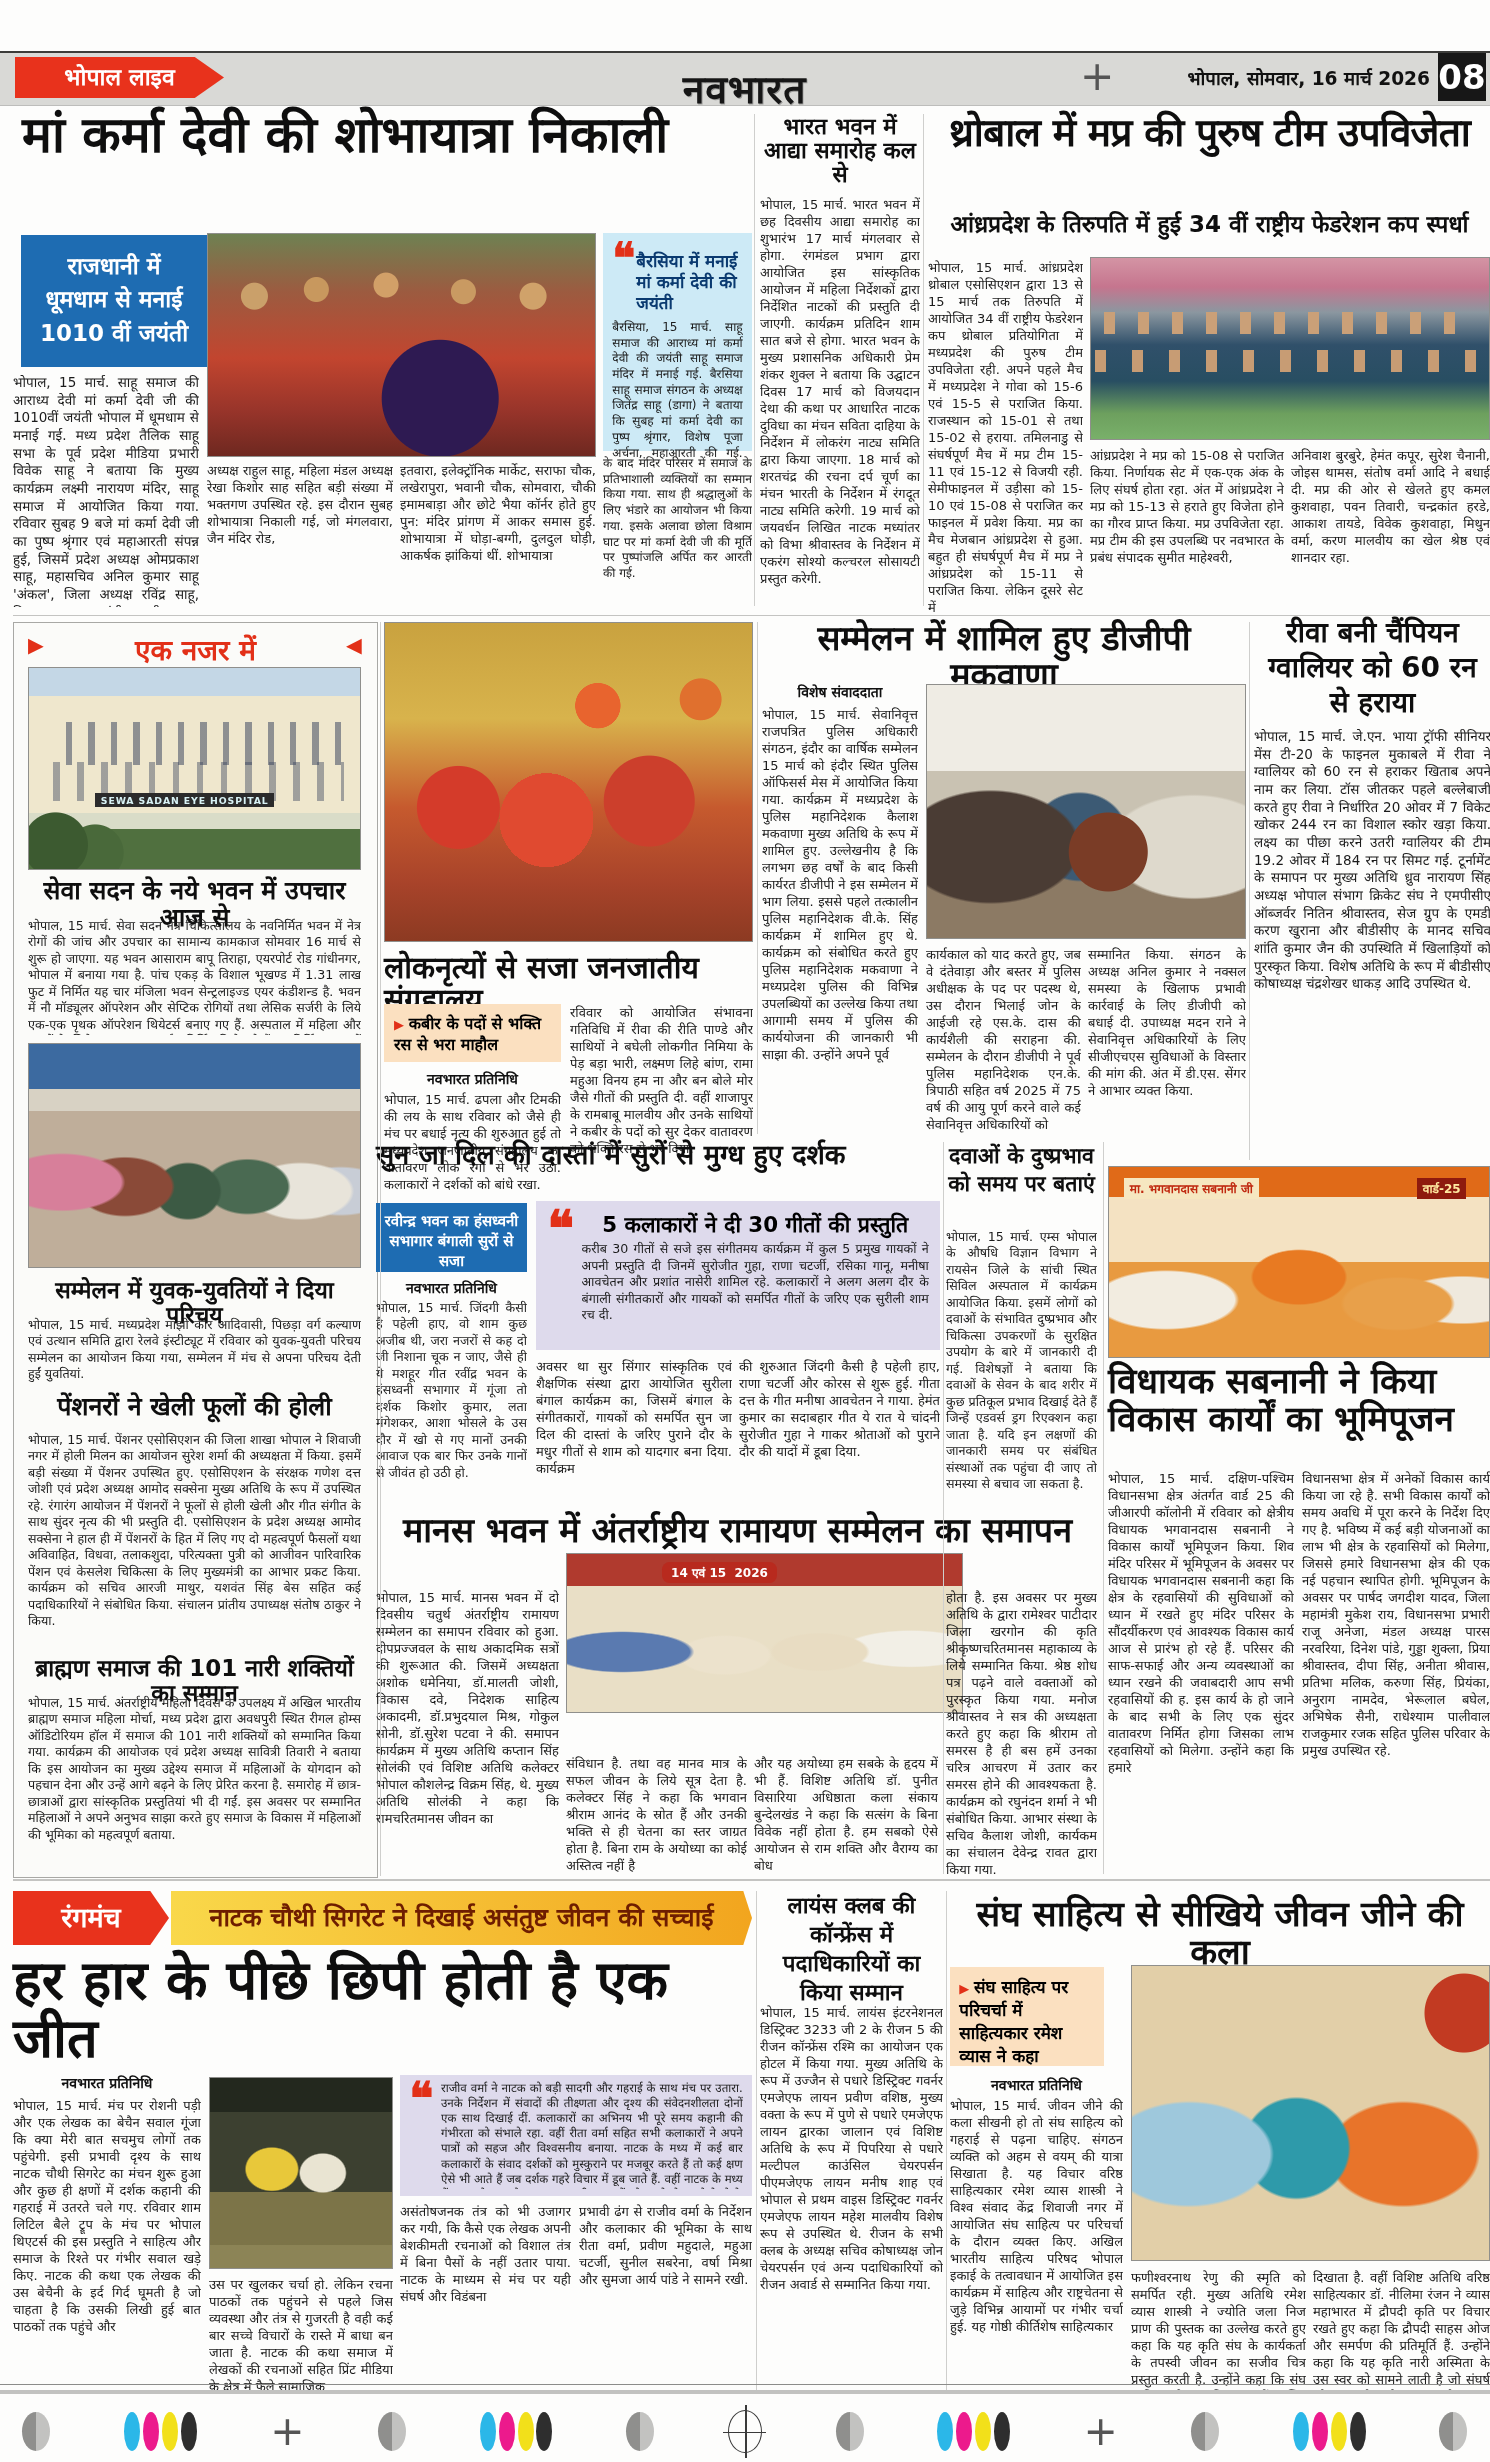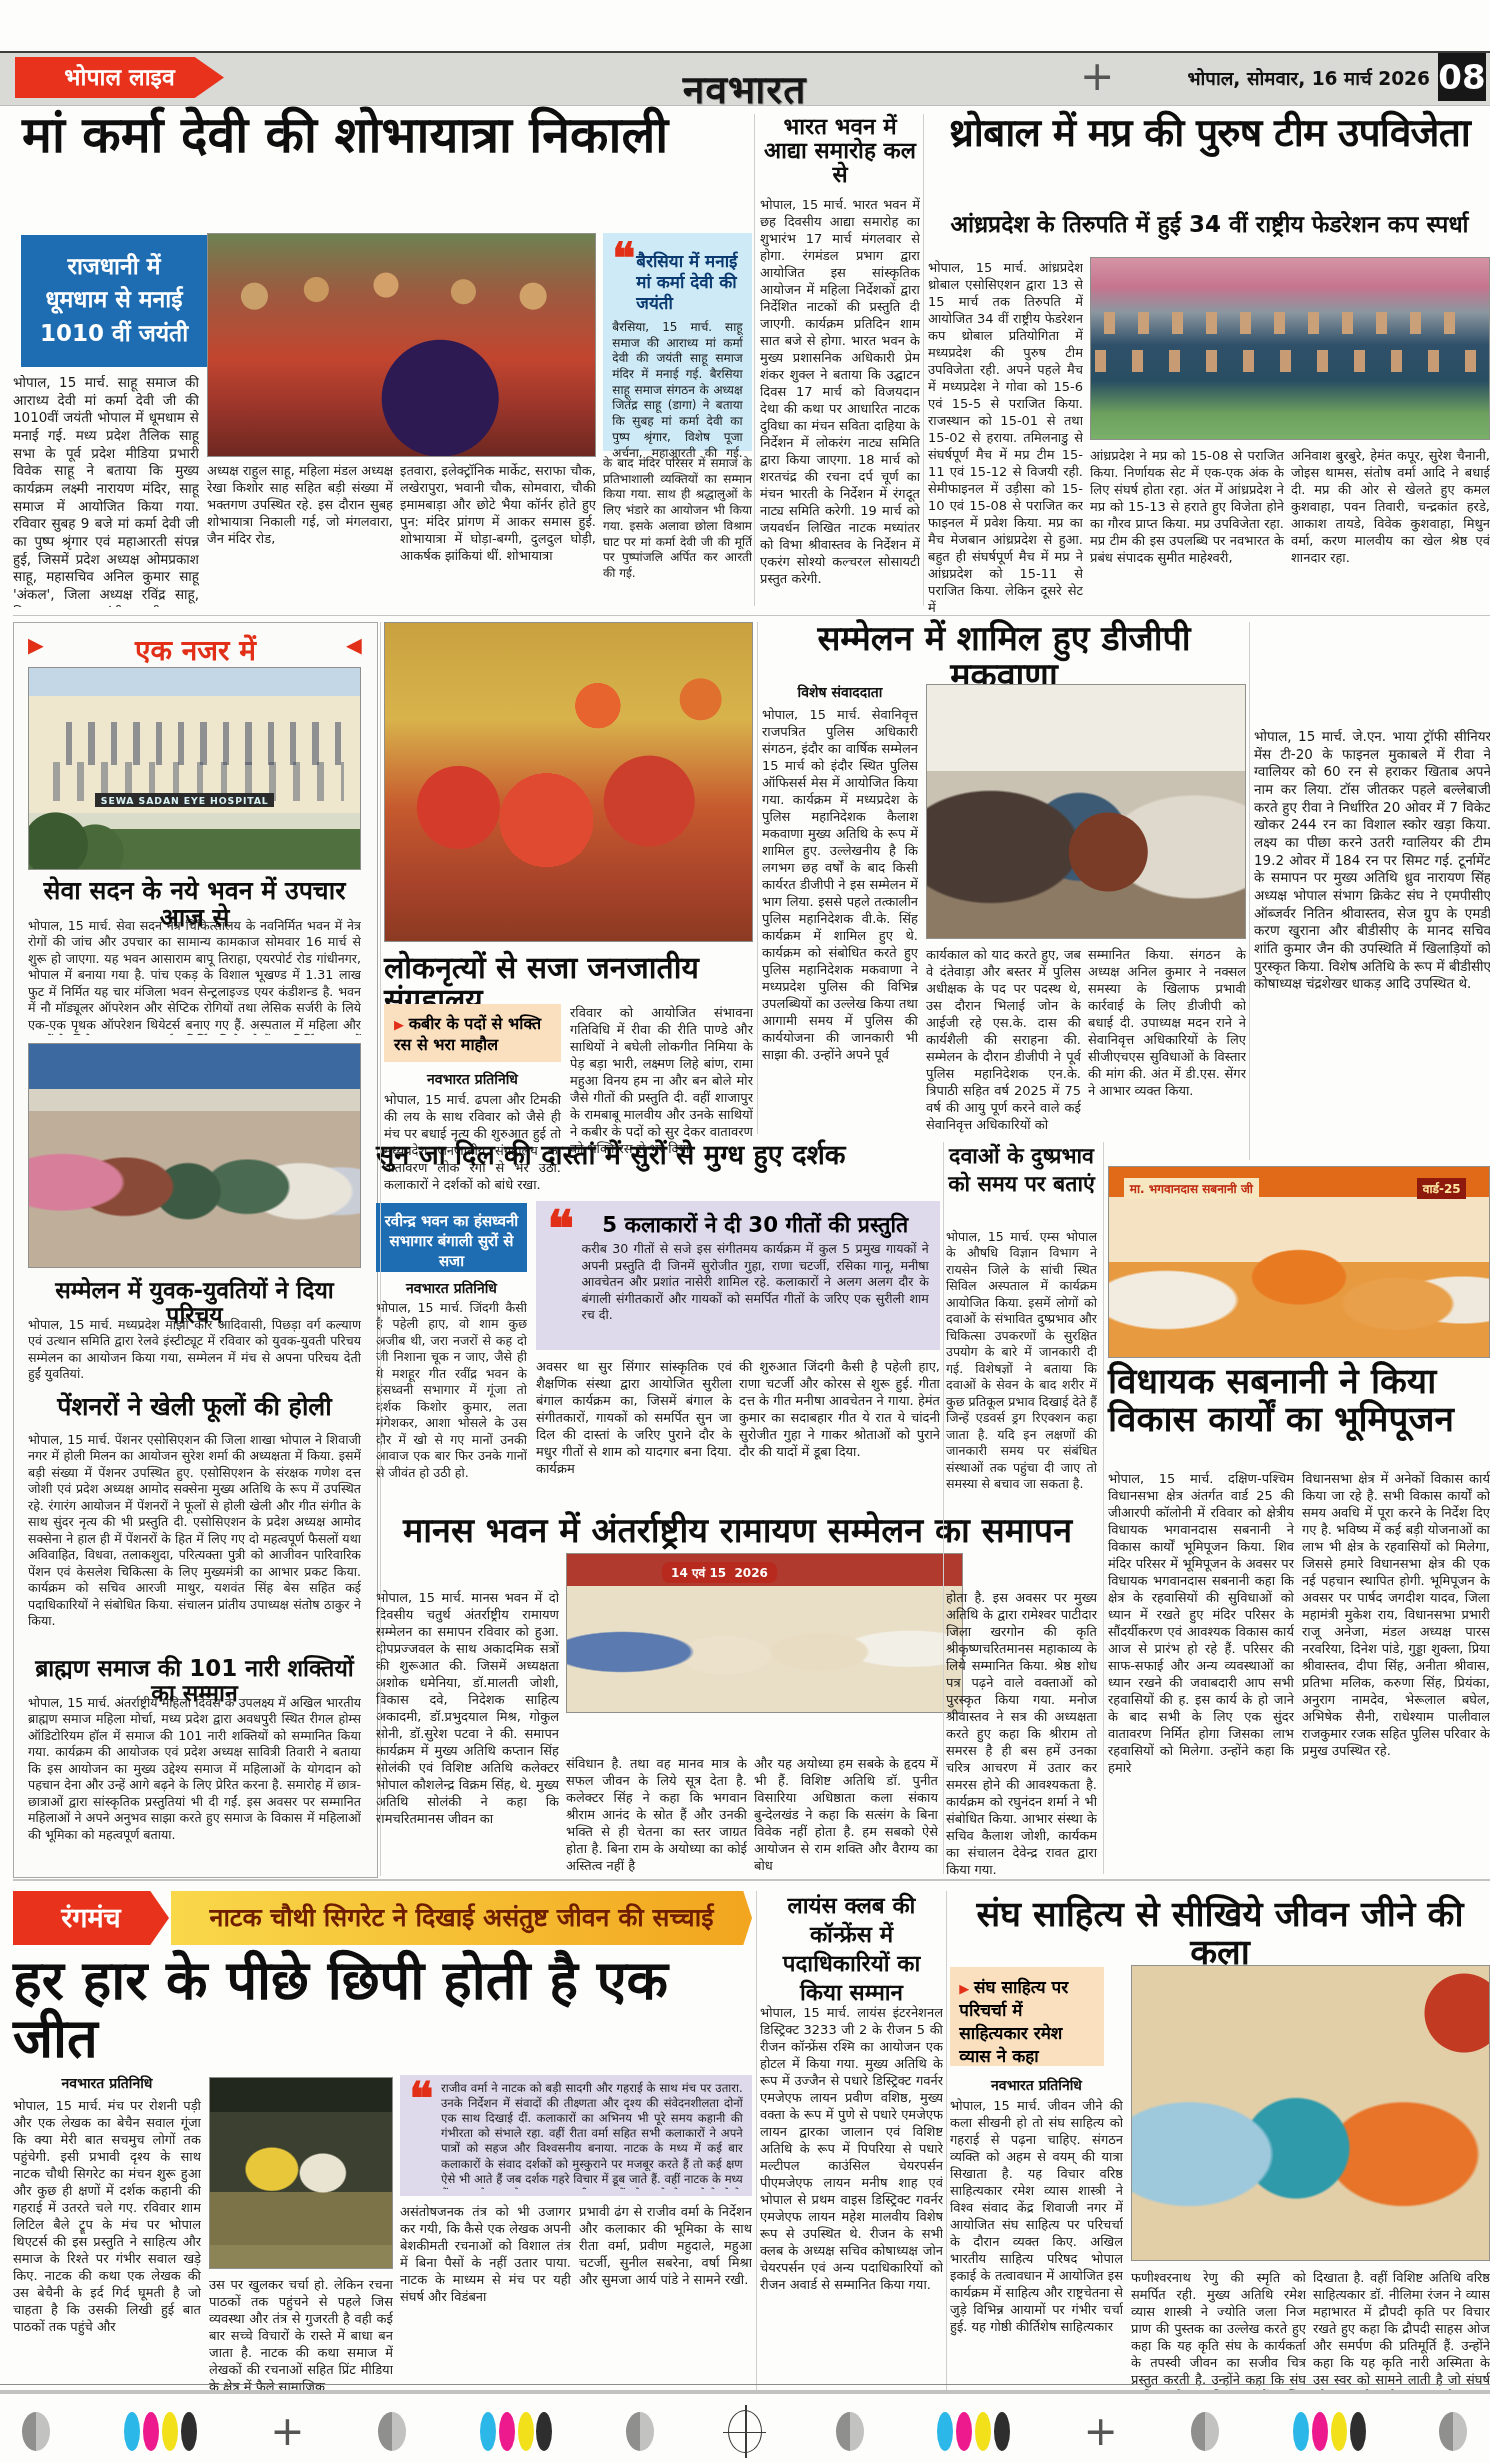--- a/index.html
+++ b/index.html
@@ -183,20 +183,21 @@
   <div class="abs bt" style="left:384px;top:1091px;width:177px;height:110px;">भोपाल, 15 मार्च. ढपला और टिमकी की लय के साथ रविवार को जैसे ही मंच पर बधाई नृत्य की शुरुआत हुई तो मध्यप्रदेश जनजातीय संग्रहालय का वातावरण लोक रंगों से भर उठा. कलाकारों ने दर्शकों को बांधे रखा.</div>
   <div class="abs bt" style="left:570px;top:1004px;width:183px;height:197px;">रविवार को आयोजित संभावना गतिविधि में रीवा की रीति पाण्डे और साथियों ने बघेली लोकगीत निमिया के पेड़ बड़ा भारी, लक्ष्मण लिहे बांण, रामा महुआ विनय हम ना और बन बोले मोर जैसे गीतों की प्रस्तुति दी. वहीं शाजापुर के रामबाबू मालवीय और उनके साथियों ने कबीर के पदों को सुर देकर वातावरण को भक्ति रस से भर दिया.</div>
 
   <div class="abs hl center" style="left:762px;top:620px;width:484px;height:54px;font-size:34px;">सम्मेलन में शामिल हुए डीजीपी मकवाणा</div>
   <div class="abs byline" style="left:762px;top:682px;width:156px;">विशेष संवाददाता</div>
   <div class="abs bt" style="left:762px;top:706px;width:156px;height:428px;">भोपाल, 15 मार्च. सेवानिवृत्त राजपत्रित पुलिस अधिकारी संगठन, इंदौर का वार्षिक सम्मेलन 15 मार्च को इंदौर स्थित पुलिस ऑफिसर्स मेस में आयोजित किया गया. कार्यक्रम में मध्यप्रदेश के पुलिस महानिदेशक कैलाश मकवाणा मुख्य अतिथि के रूप में शामिल हुए. उल्लेखनीय है कि लगभग छह वर्षों के बाद किसी कार्यरत डीजीपी ने इस सम्मेलन में भाग लिया. इससे पहले तत्कालीन पुलिस महानिदेशक वी.के. सिंह कार्यक्रम में शामिल हुए थे. कार्यक्रम को संबोधित करते हुए पुलिस महानिदेशक मकवाणा ने मध्यप्रदेश पुलिस की विभिन्न उपलब्धियों का उल्लेख किया तथा आगामी समय में पुलिस की कार्ययोजना की जानकारी भी साझा की. उन्होंने अपने पूर्व</div>
   <div class="photo ph-dgp" style="left:926px;top:684px;width:320px;height:255px;"></div>
   <div class="abs bt" style="left:926px;top:946px;width:155px;height:188px;">कार्यकाल को याद करते हुए, जब वे दंतेवाड़ा और बस्तर में पुलिस अधीक्षक के पद पर पदस्थ थे, उस दौरान भिलाई जोन के आईजी रहे एस.के. दास की कार्यशैली की सराहना की. सम्मेलन के दौरान डीजीपी ने पूर्व पुलिस महानिदेशक एन.के. त्रिपाठी सहित वर्ष 2025 में 75 वर्ष की आयु पूर्ण करने वाले कई सेवानिवृत्त अधिकारियों को</div>
   <div class="abs bt" style="left:1088px;top:946px;width:158px;height:188px;">सम्मानित किया. संगठन के अध्यक्ष अनिल कुमार ने नक्सल समस्या के खिलाफ प्रभावी कार्रवाई के लिए डीजीपी को बधाई दी. उपाध्यक्ष मदन राने ने सेवानिवृत्त अधिकारियों के लिए सीजीएचएस सुविधाओं के विस्तार की मांग की. अंत में डी.एस. सेंगर ने आभार व्यक्त किया.</div>
 
+  <div class="abs hl center" style="left:1254px;top:615px;width:237px;height:108px;font-size:28px;line-height:1.25;">रीवा बनी चैंपियन ग्वालियर को 60 रन से हराया</div>
   <div class="abs bt" style="left:1254px;top:728px;width:237px;height:432px;font-size:13.5px;">भोपाल, 15 मार्च. जे.एन. भाया ट्रॉफी सीनियर मेंस टी-20 के फाइनल मुकाबले में रीवा ने ग्वालियर को 60 रन से हराकर खिताब अपने नाम कर लिया. टॉस जीतकर पहले बल्लेबाजी करते हुए रीवा ने निर्धारित 20 ओवर में 7 विकेट खोकर 244 रन का विशाल स्कोर खड़ा किया. लक्ष्य का पीछा करने उतरी ग्वालियर की टीम 19.2 ओवर में 184 रन पर सिमट गई. टूर्नामेंट के समापन पर मुख्य अतिथि ध्रुव नारायण सिंह अध्यक्ष भोपाल संभाग क्रिकेट संघ ने एमपीसीए ऑब्जर्वर नितिन श्रीवास्तव, सेज ग्रुप के एमडी करण खुराना और बीडीसीए के मानद सचिव शांति कुमार जैन की उपस्थिति में खिलाड़ियों को पुरस्कृत किया. विशेष अतिथि के रूप में बीडीसीए कोषाध्यक्ष चंद्रशेखर धाकड़ आदि उपस्थित थे.</div>
 
   <div class="abs hl" style="left:376px;top:1140px;width:564px;height:56px;font-size:27px;">सुन जा दिल की दास्तां में सुरों से मुग्ध हुए दर्शक</div>
   <div class="abs bluebox" style="left:376px;top:1203px;width:151px;height:69px;padding:7.5px 5.6px;font-size:15px;line-height:1.35;"><span>रवीन्द्र भवन का हंसध्वनी सभागार बंगाली सुरों से सजा</span></div>
   <div class="abs lavbox" style="left:536px;top:1201px;width:404px;height:149px;padding:7.5px 11.2px;">
     <span class="qmark" style="font-size:50px;float:left;margin-right:7.5px;">❝</span>
     <div style="font-weight:700;font-size:21.4px;text-align:center;">5 कलाकारों ने दी 30 गीतों की प्रस्तुति</div>
     <div class="bt" style="font-size:12.6px;margin-top:3.7px;height:97px;">करीब 30 गीतों से सजे इस संगीतमय कार्यक्रम में कुल 5 प्रमुख गायकों ने अपनी प्रस्तुति दी जिनमें सुरोजीत गुहा, राणा चटर्जी, रसिका गानू, मनीषा आवचेतन और प्रशांत नासेरी शामिल रहे. कलाकारों ने अलग अलग दौर के बंगाली संगीतकारों और गायकों को समर्पित गीतों के जरिए एक सुरीली शाम रच दी.</div>
   </div>
   <div class="abs byline" style="left:376px;top:1278px;width:151px;">नवभारत प्रतिनिधि</div>

